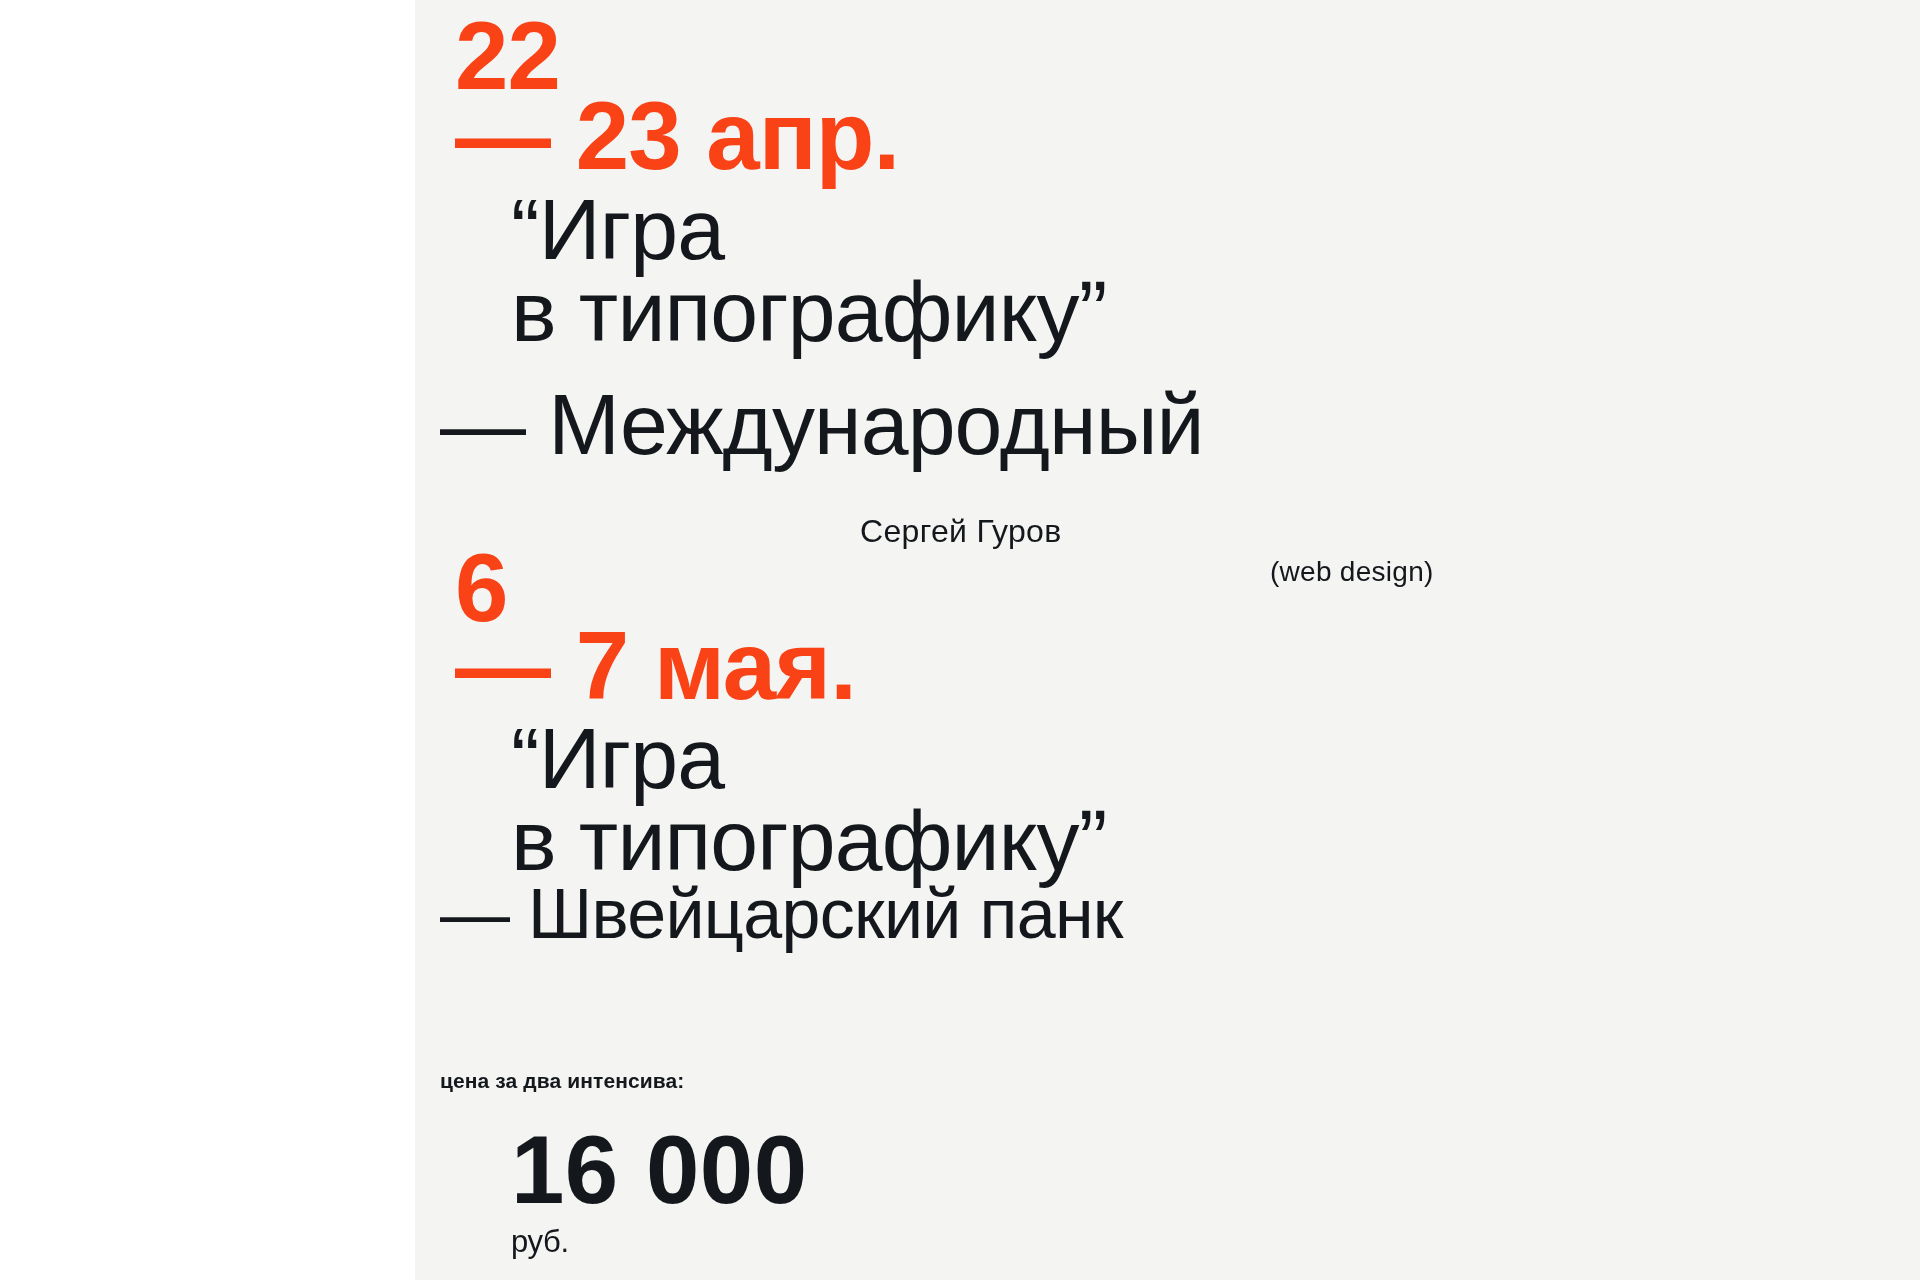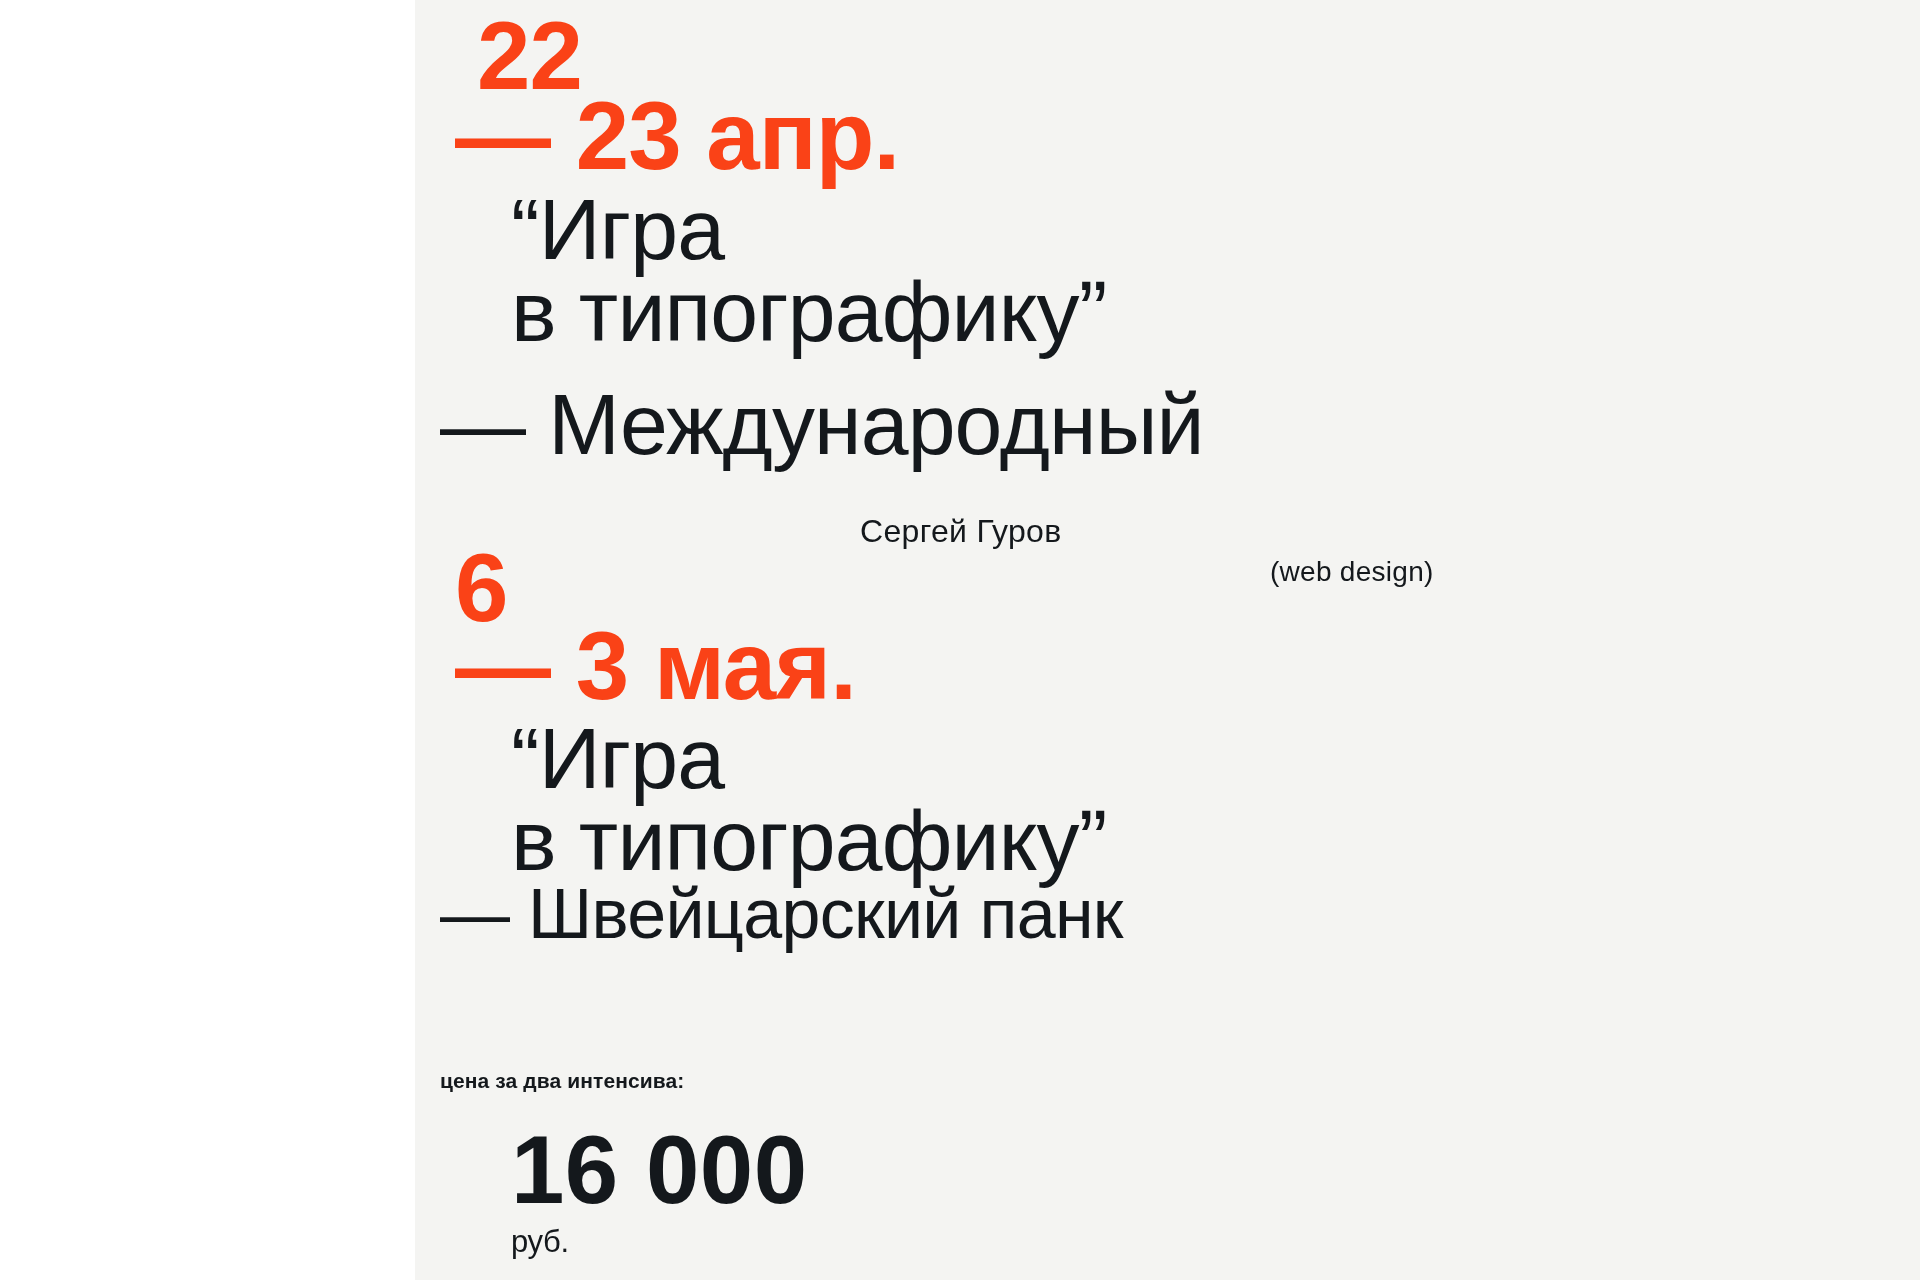--- a/index.html
+++ b/index.html
@@ -48,21 +48,20 @@
   .accent {
     color: #fa4217;
   }
 
   
   .l-22 {
     left: 40px;
     top: 8px;
     font-size: 96px;
     font-weight: 700;
-    margin-left: 22px;
   }
   .l-23 {
     left: 40px;
     top: 88px;
     font-size: 96px;
     font-weight: 700;
   }
   .l-igra1 {
     left: 96px;
     top: 186px;
@@ -172,21 +171,21 @@
       <div class="line accent l-23">— 23 апр.</div>
 
       <div class="line l-igra1">“Игра</div>
       <div class="line l-typo1">в типографику”</div>
       <div class="line l-intl">—  Международный</div>
 
       <div class="line credit-name">Сергей Гуров</div>
       <div class="line credit-role">(web design)</div>
 
       <div class="line accent l-6">6</div>
-      <div class="line accent l-7">— 3 мая.</div>
+      <div class="line accent l-7">— 7 мая.</div>
 
       <div class="line l-igra2">“Игра</div>
       <div class="line l-typo2">в типографику”</div>
       <div class="line l-punk">—  Швейцарский панк</div>
 
       <div class="line price-label">цена за два интенсива:</div>
       <div class="line price-value">16 000</div>
       <div class="line price-unit">руб.</div>
 
     </div>

